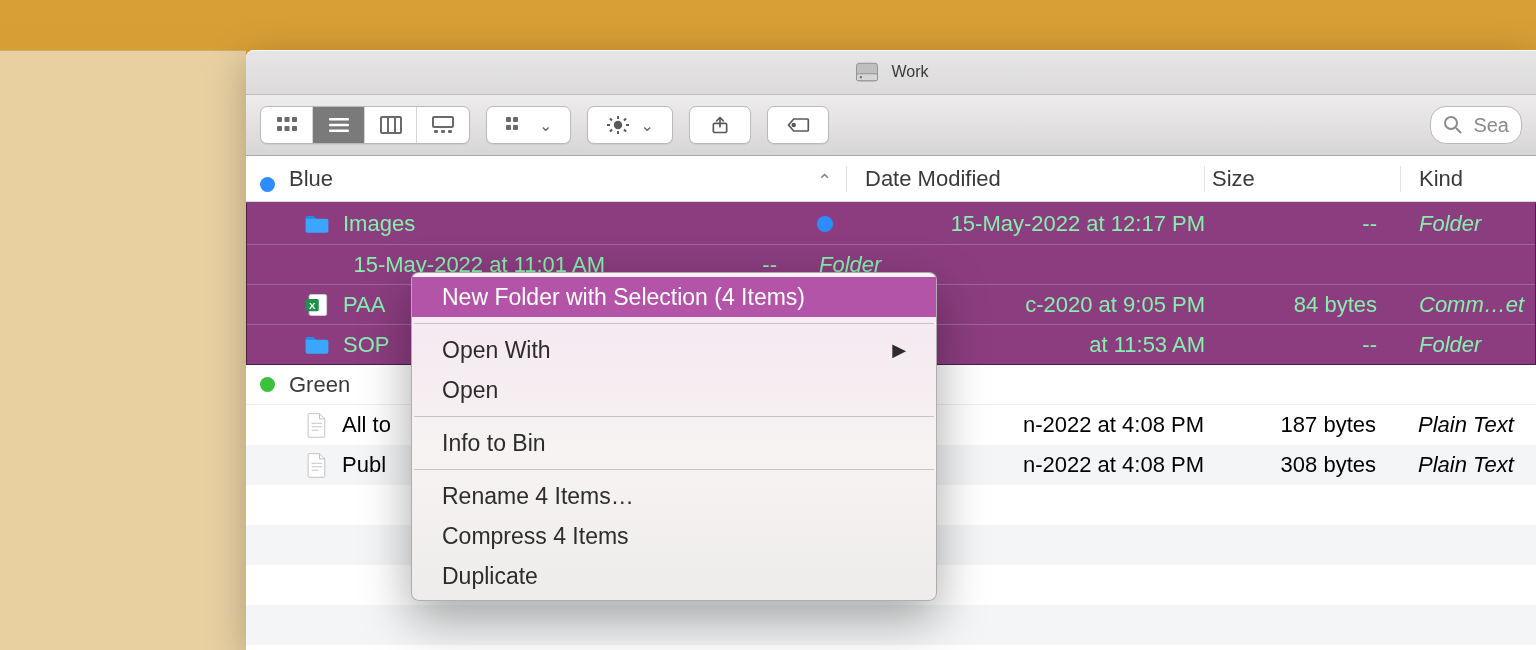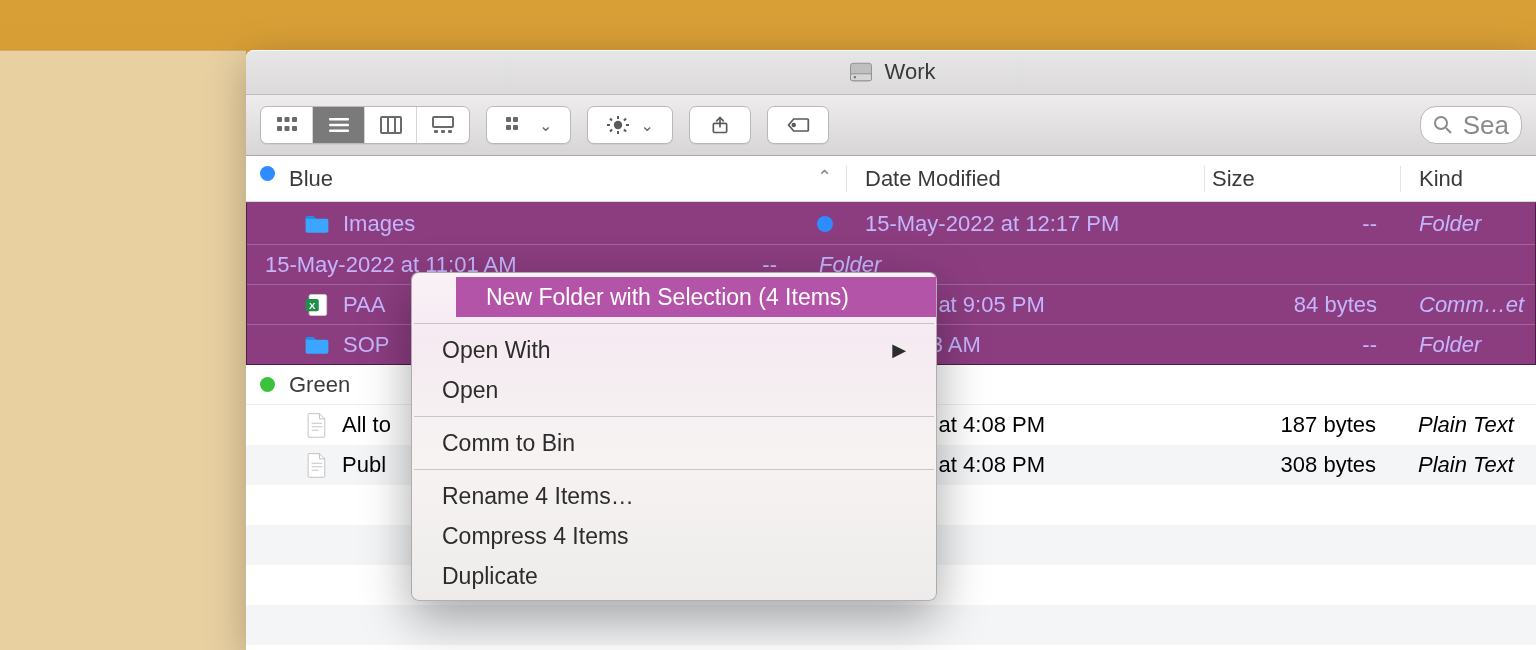--- a/index.html
+++ b/index.html
@@ -9,21 +9,21 @@
   .window {
     position: absolute; left: 246px; top: 50px; width: 1290px; height: 600px;
     background: #fff; border-top-left-radius: 8px; box-shadow: 0 10px 40px rgba(0,0,0,.25);
     overflow: hidden;
   }
   
   .titlebar {
     height: 45px; background: linear-gradient(#e7e6e6, #dcdada);
     border-bottom: 1px solid #bdbdbd;
     display:flex; align-items:center; justify-content:center; gap:10px;
-    font-size: 22px; color:#3a3a3a;
+    font-size: 16px; color:#3a3a3a;
   }
   .titlebar svg { width:26px; height:26px; }
   
   .toolbar {
     height: 61px; background: linear-gradient(#eeecec,#d7d5d5);
     border-bottom: 1px solid #a9a9a9;
     display:flex; align-items:center; padding: 0 14px; gap:16px;
   }
   .seg, .btn {
     display:flex; align-items:center; background:#fff; border:1px solid #b9b9b9; border-radius:7px;
@@ -32,41 +32,41 @@
   .seg { overflow:hidden; }
   .seg .seg-item { width:52px; height:100%; display:flex; align-items:center; justify-content:center; border-right:1px solid #d5d5d5; cursor:default; }
   .seg .seg-item:last-child { border-right:none; }
   .seg .seg-item.active { background:#7a7a7a; }
   .seg .seg-item svg , .btn svg{ width:24px; height:20px; }
   .seg .seg-item.active svg { filter: brightness(200%) invert(0); }
   .btn { padding:0 18px; gap:10px; }
   .toolbar .spacer { flex:1; }
   .search {
     display:flex; align-items:center; background:#fff; border:1px solid #b9b9b9; border-radius:16px;
-    height:38px; padding:0 12px; gap:10px; color:#8a8a8a; font-size:26px; min-width:86px;
+    height:38px; padding:0 12px; gap:10px; color:#8a8a8a; font-size:20px; min-width:86px;
   }
   
   .header-row {
     height: 46px; background:#ffffff; border-bottom:1px solid #d8d8d8;
     display:flex; align-items:center; font-size:22px; color:#3a3a3a;
   }
-  .col-name { flex: 0 0 600px; display:flex; align-items:flex-start; padding-left:14px; gap:14px; position:relative;}
+  .col-name { flex: 0 0 600px; display:flex; align-items:flex-end; padding-left:14px; gap:14px; position:relative;}
   .col-name .sort { position:absolute; right:14px; color:#8a8a8a; font-size:18px;}
   .col-date { flex: 0 0 358px; padding-left:18px; border-left:1px solid #e3e3e3;}
   .col-size { flex: 0 0 196px; padding-left:7px; border-left:1px solid #e3e3e3;}
   .col-kind { flex: 1 0 130px; padding-left:18px; border-left:1px solid #e3e3e3;}
   .tag-dot { width:15px; height:15px; border-radius:50%; flex:none;}
   
   .rows { font-size:22px; }
   .group-label { height:40px; display:flex; align-items:center; gap:14px; padding-left:14px; color:#3a3a3a; border-bottom:1px solid #eee;}
   .row { height:40px; display:flex; align-items:center; }
-  .row.selected { background:#8c3d80; color:#c4b5fd; }
+  .row.selected { background:#8c3d80; color:#86efac; }
   .row .c-name { flex:0 0 600px; display:flex; align-items:center; padding-left:56px; gap:12px; position:relative;}
   .row .c-name .right-dot { position:absolute; right:14px; width:16px; height:16px; border-radius:50%; background:#2d8cff;}
-  .row .c-date { flex:0 0 358px; padding-left:18px; white-space:nowrap;}
+  .row .c-date { flex:0 0 358px; padding-left:18px; white-space:nowrap;text-align:right;}
   .row .c-size { flex:0 0 196px; padding-right:24px; text-align:right; white-space:nowrap;}
   .row .c-kind { flex:1 0 130px; padding-left:18px; white-space:nowrap; overflow:hidden; text-overflow:ellipsis;font-style:italic;}
   .row.alt:not(.selected) { background:#f4f5f6; }
   .file-ico { width:28px; height:28px; flex:none; display:flex; align-items:center; justify-content:center;}
   .file-ico svg { width:28px; height:28px;}
   
   .sel-wrap { border:1px solid #4b1e44; border-top:2px solid #8c3d80;}
   .sel-wrap .row { border-top:1px solid #a066a0; }
   .sel-wrap .row:first-child { border-top:none;}
   
@@ -74,21 +74,21 @@
     position:absolute; left:411px; top:272px; width:526px;
     background: linear-gradient(#faf1f7 0%, #f5eaf1 20%, #f6f3f2 55%, #eeeceb 100%);
     border:1px solid rgba(0,0,0,.28); border-radius:8px;
     box-shadow: 0 18px 50px rgba(0,0,0,.35);
     padding:4px 0;
   }
   .context-menu .item {
     height:40px; display:flex; align-items:center; padding:0 30px; font-size:23px; color:#2c2c2c;
     justify-content:space-between;
   }
-  .context-menu .item.highlight { background:#b454a8; color:#fff;margin-left:44px; }
+  .context-menu .item.highlight { background:#b454a8; color:#fff; }
   .context-menu .sep { height:1px; margin:6px 2px; background:rgba(0,0,0,.18);}
   .context-menu .sub-arrow { font-size:18px; color:#2c2c2c;}
   
   .left-strip { position:absolute; left:0; top:50px; width:246px; height:600px; background: #e8d0a1; border-top:1px solid #cdae6f;}
   
   .window::before{ content:""; position:absolute; inset:0; border-top-left-radius:8px; box-shadow: inset 0 1px 0 rgba(255,255,255,.7); pointer-events:none;}
 </style>
 </head>
 <body>
 
@@ -330,21 +330,21 @@
   <div class="sep"></div>
   <div class="item">
     <span>Open With</span>
     <span class="sub-arrow">▶</span>
   </div>
   <div class="item">
       <span>Open</span>
     </div>
   <div class="sep"></div>
   <div class="item">
-      <span>Comm to Bin</span>
+      <span>Info to Bin</span>
     </div>
   <div class="sep"></div>
   <div class="item">
       <span>Rename 4 Items…</span>
     </div>
   <div class="item">
       <span>Compress 4 Items</span>
     </div>
   <div class="item">
       <span>Duplicate</span>

